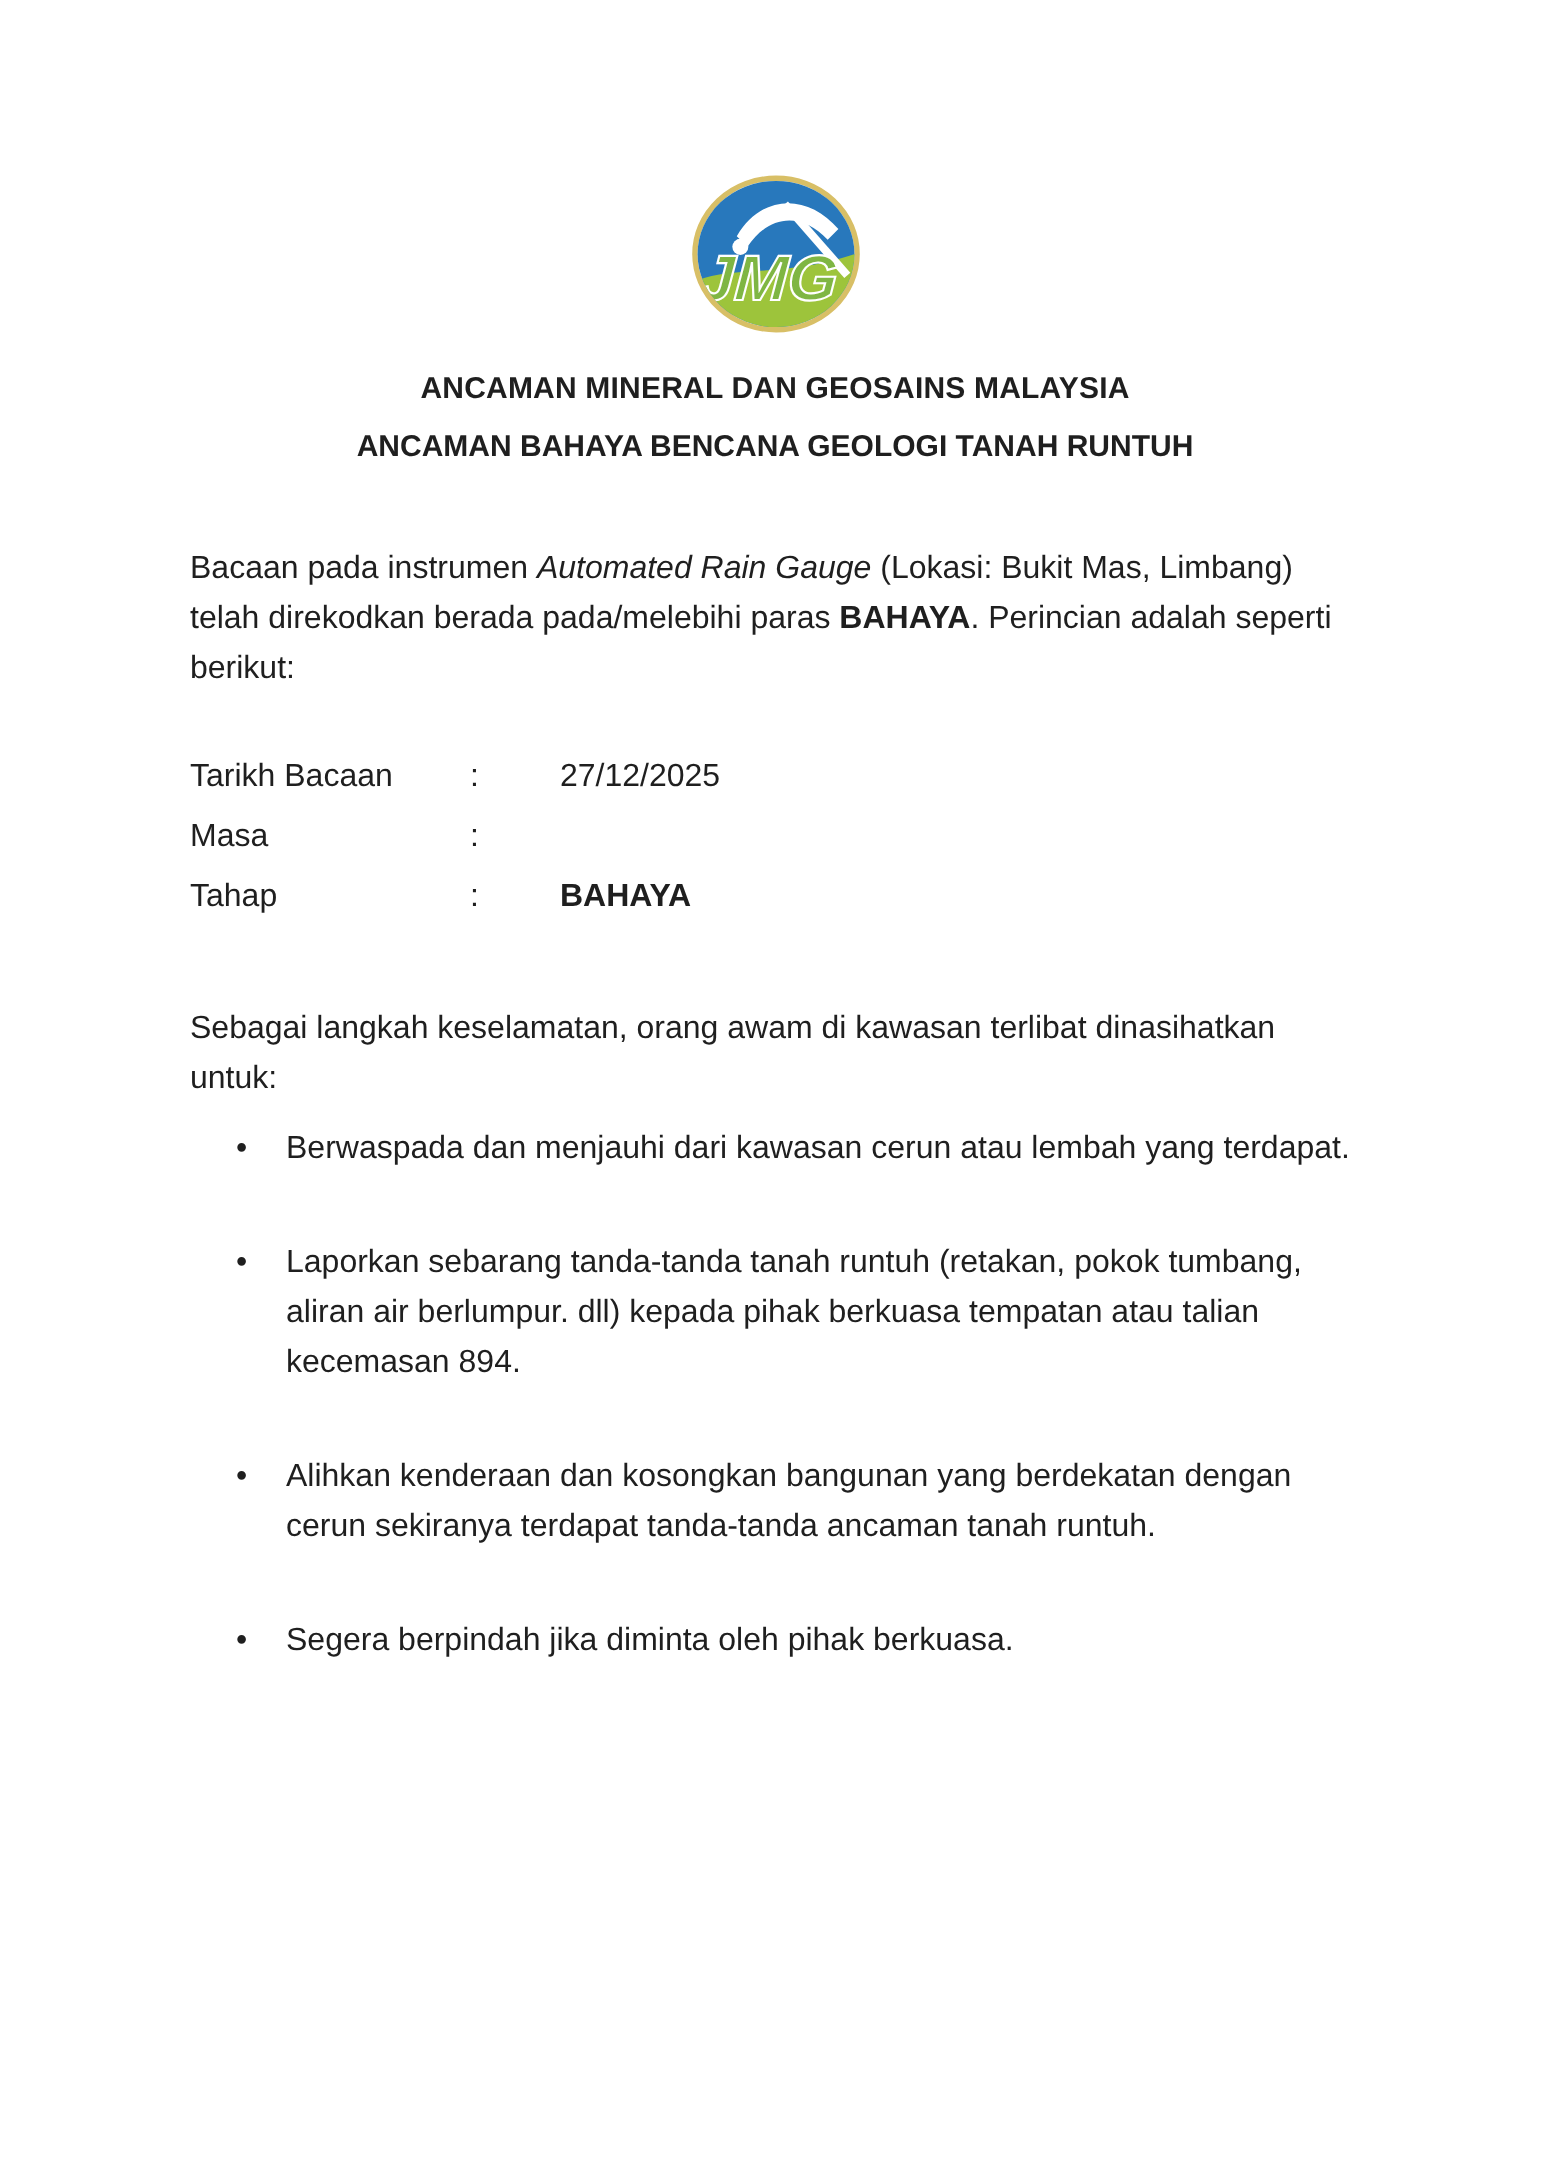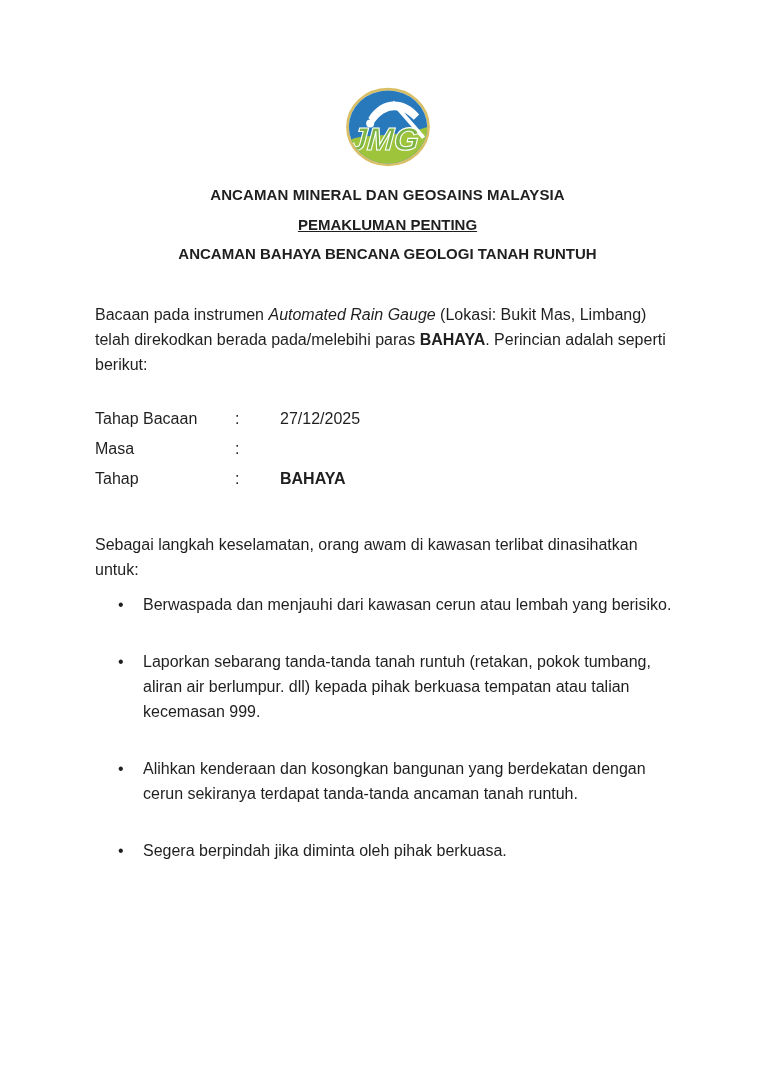--- a/index.html
+++ b/index.html
@@ -96,53 +96,52 @@
         <path d="M28,36 C42,12 68,12 85,32 L79,38 C64,22 46,24 34,42 Z" fill="#ffffff"></path>
         <path d="M55,18 L90,58" stroke="#ffffff" stroke-width="4.5" fill="none"></path>
         <circle cx="30" cy="42" r="4.5" fill="#ffffff"></circle>
         <text x="50" y="72" text-anchor="middle" font-family="Liberation Sans, sans-serif" font-size="36" font-style="italic" font-weight="bold" stroke="#ffffff" stroke-width="1.2" transform="skewX(-4)" fill="#7fb643">JMG</text>
       </g>
     </svg>
   </div>
 
   <h1 class="org-name">ANCAMAN MINERAL DAN GEOSAINS MALAYSIA</h1>
 
-  <h2 class="notice-title">PEMAKLUMAN PENTING</h2>
 
   <h3 class="subject-heading">ANCAMAN BAHAYA BENCANA GEOLOGI TANAH RUNTUH</h3>
 
   <p class="intro"><span>Bacaan pada instrumen </span><span class="italic">Automated Rain Gauge</span><span> (Lokasi: Bukit Mas, Limbang) telah direkodkan berada pada/melebihi paras </span><span class="bold">BAHAYA</span><span>. Perincian adalah seperti berikut:</span></p>
 
   <div class="details">
     <div class="detail-row">
-      <span>Tahap Bacaan</span>
+      <span>Tarikh Bacaan</span>
       <span>:</span>
       <span>27/12/2025</span>
     </div>
     <div class="detail-row">
       <span>Masa</span>
       <span>:</span>
     </div>
     <div class="detail-row">
       <span>Tahap</span>
       <span>:</span>
       <span class="value-bold">BAHAYA</span>
     </div>
   </div>
 
   <p class="advisory-lead">Sebagai langkah keselamatan, orang awam di kawasan terlibat dinasihatkan untuk:</p>
 
   <ul class="advisory-list">
     <li>
       <span class="marker">•</span>
-      <span class="bullet-text">Berwaspada dan menjauhi dari kawasan cerun atau lembah yang berisiko.</span>
+      <span class="bullet-text">Berwaspada dan menjauhi dari kawasan cerun atau lembah yang terdapat.</span>
     </li>
     <li>
       <span class="marker">•</span>
-      <span class="bullet-text">Laporkan sebarang tanda-tanda tanah runtuh (retakan, pokok tumbang, aliran air berlumpur. dll) kepada pihak berkuasa tempatan atau talian kecemasan 999.</span>
+      <span class="bullet-text">Laporkan sebarang tanda-tanda tanah runtuh (retakan, pokok tumbang, aliran air berlumpur. dll) kepada pihak berkuasa tempatan atau talian kecemasan 894.</span>
     </li>
     <li>
       <span class="marker">•</span>
       <span class="bullet-text">Alihkan kenderaan dan kosongkan bangunan yang berdekatan dengan cerun sekiranya terdapat tanda-tanda ancaman tanah runtuh.</span>
     </li>
     <li>
       <span class="marker">•</span>
       <span class="bullet-text">Segera berpindah jika diminta oleh pihak berkuasa.</span>
     </li>
   </ul>

